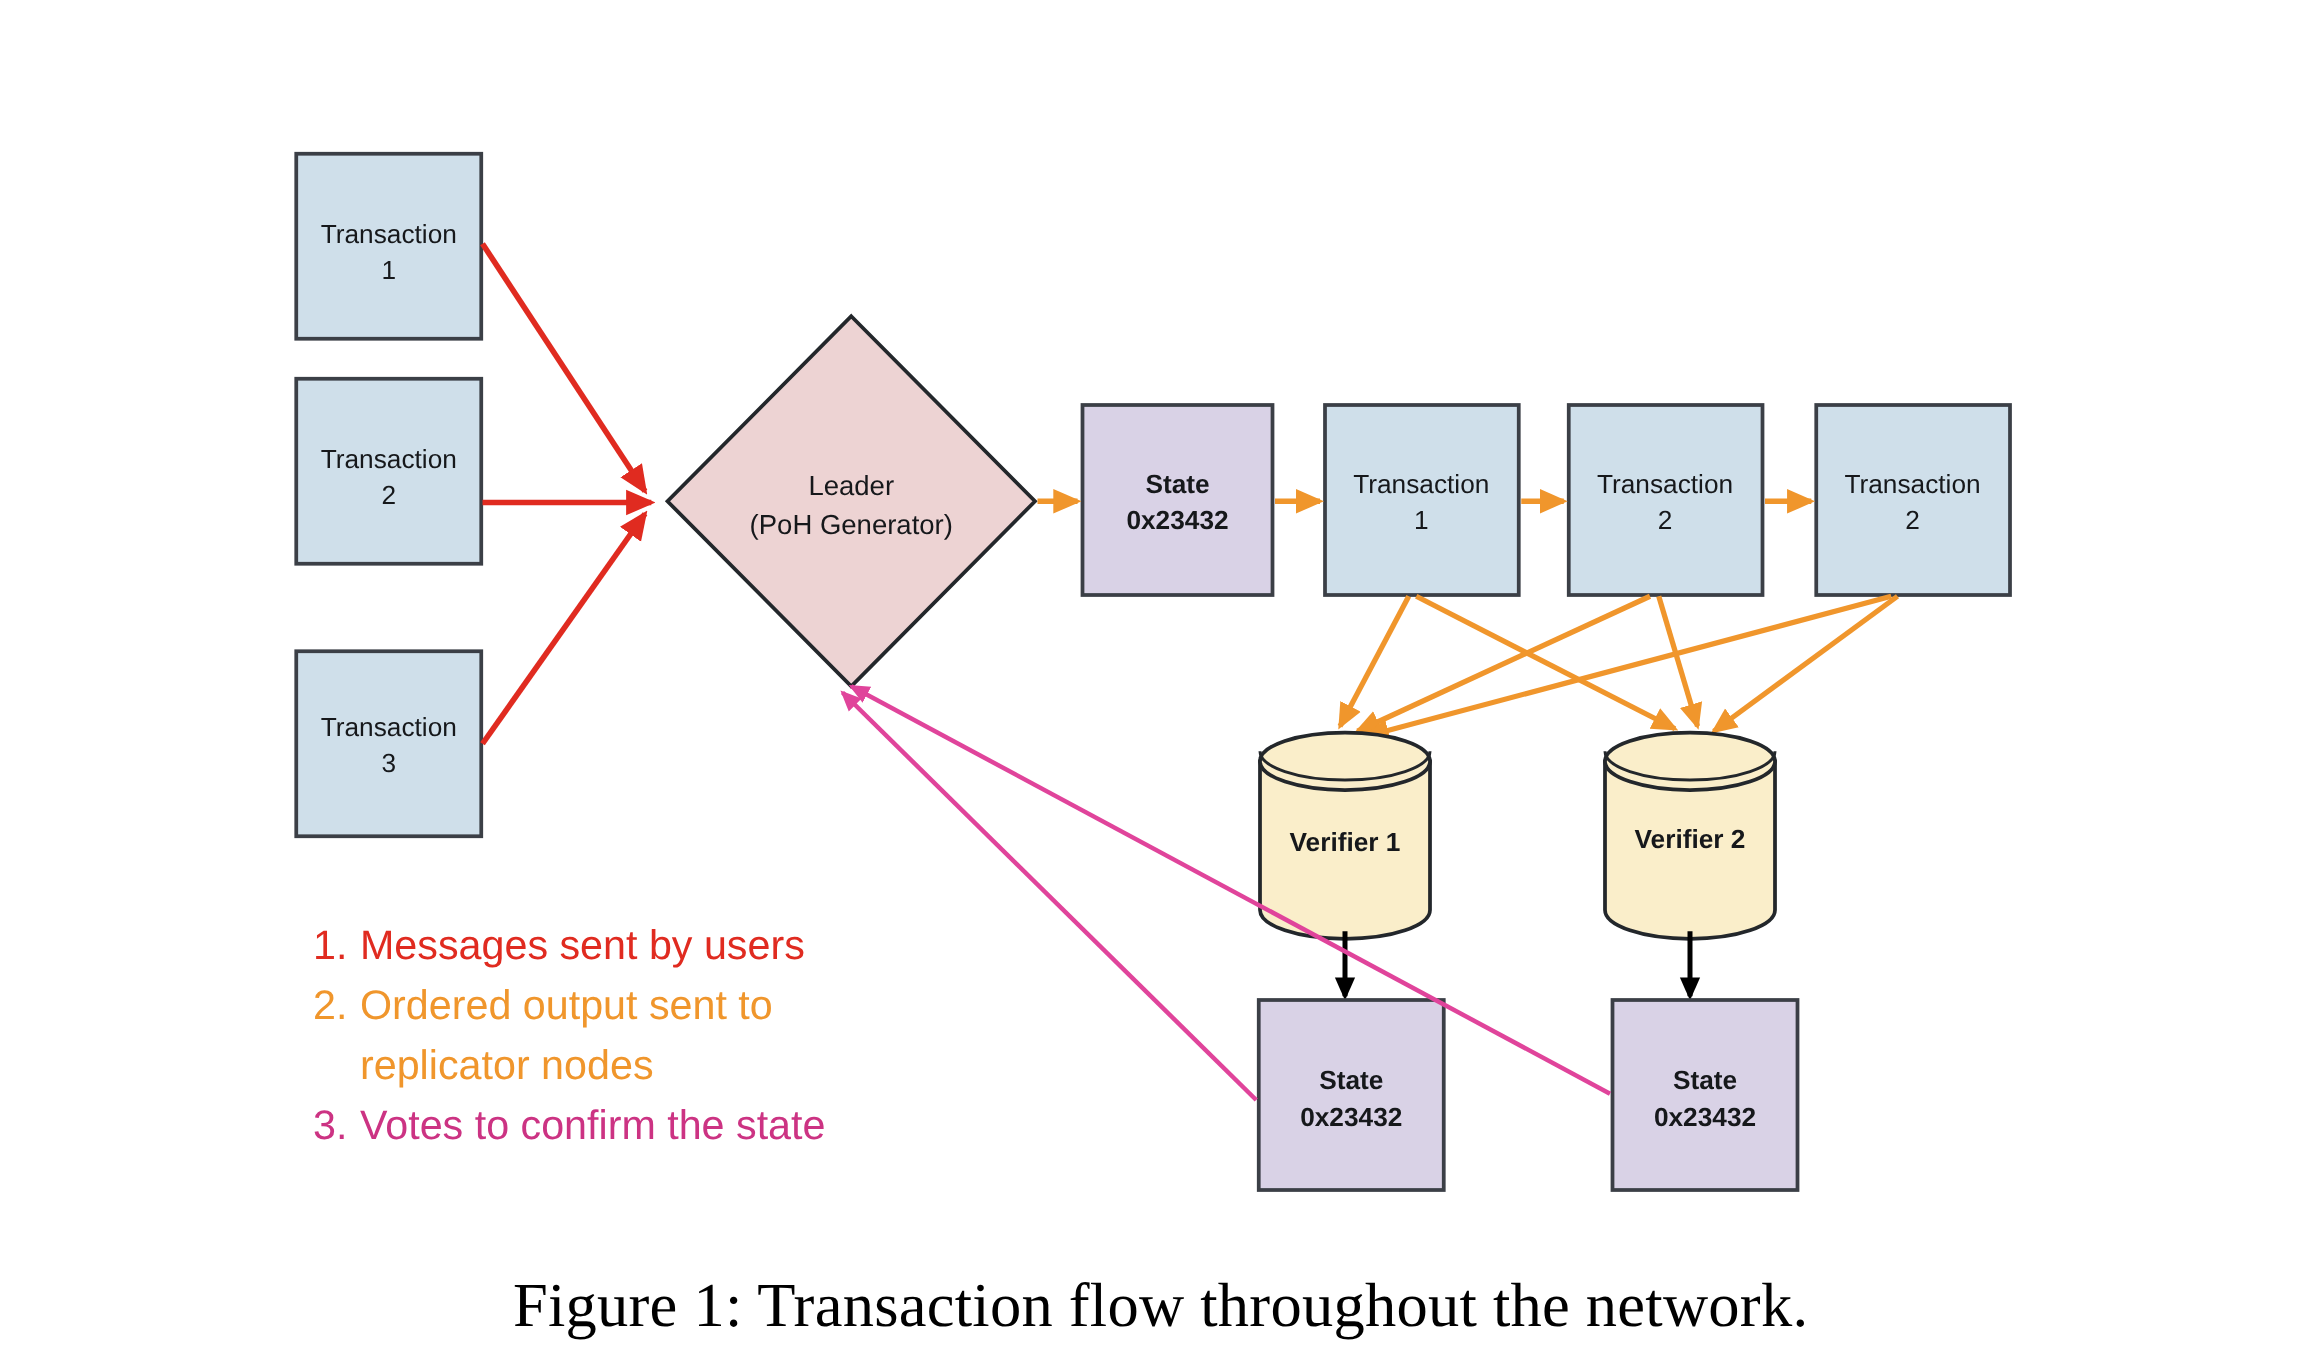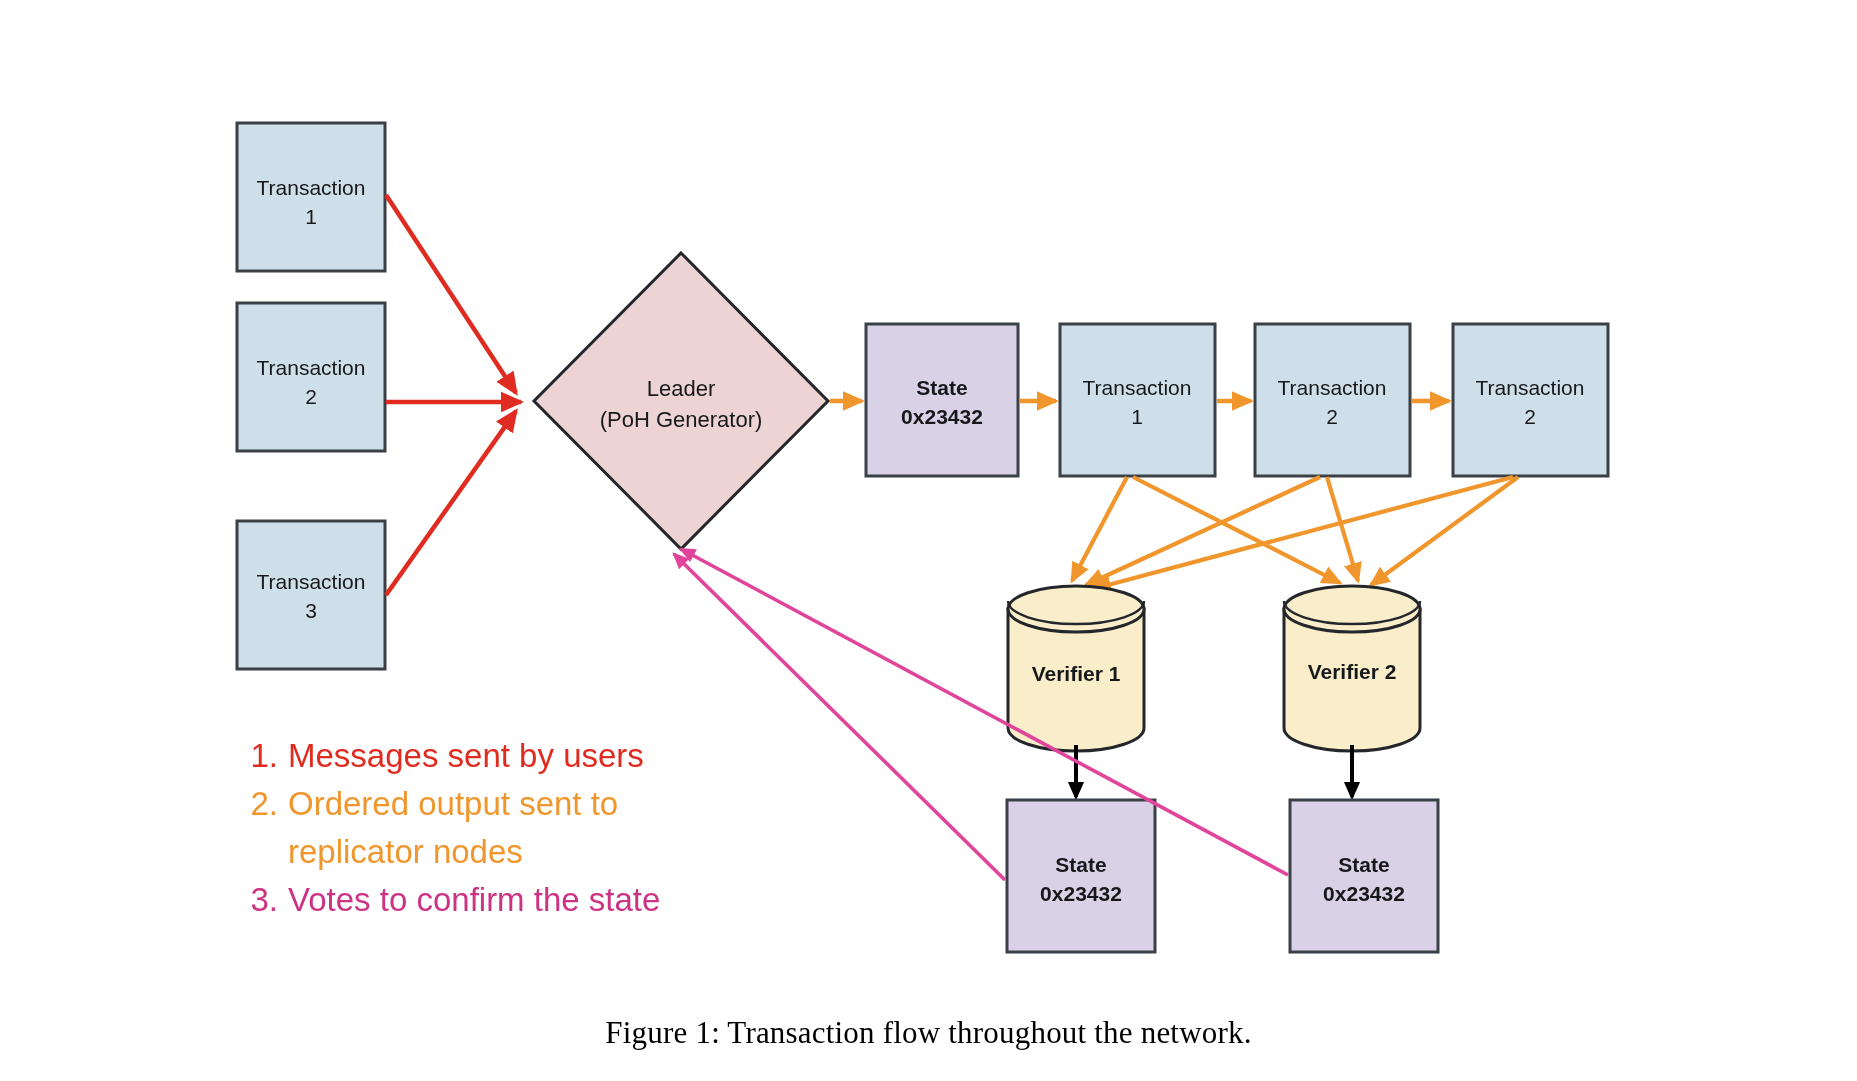--- a/index.html
+++ b/index.html
@@ -49,21 +49,21 @@
     font-size: 33px;
     text-anchor: start;
   }
   .caption {
     position: absolute;
     left: 0;
     top: 1000px;
     width: 1857px;
     text-align: center;
     font-family: "Liberation Serif", serif;
-    font-size: 31px;
+    font-size: 50px;
     color: #000000;
     letter-spacing: 0.2px;
   }
   .box-rect {
     stroke: #3b3f46;
     stroke-width: 3;
   }
   .cyl-body {
     stroke: #23272b;
     stroke-width: 3;

